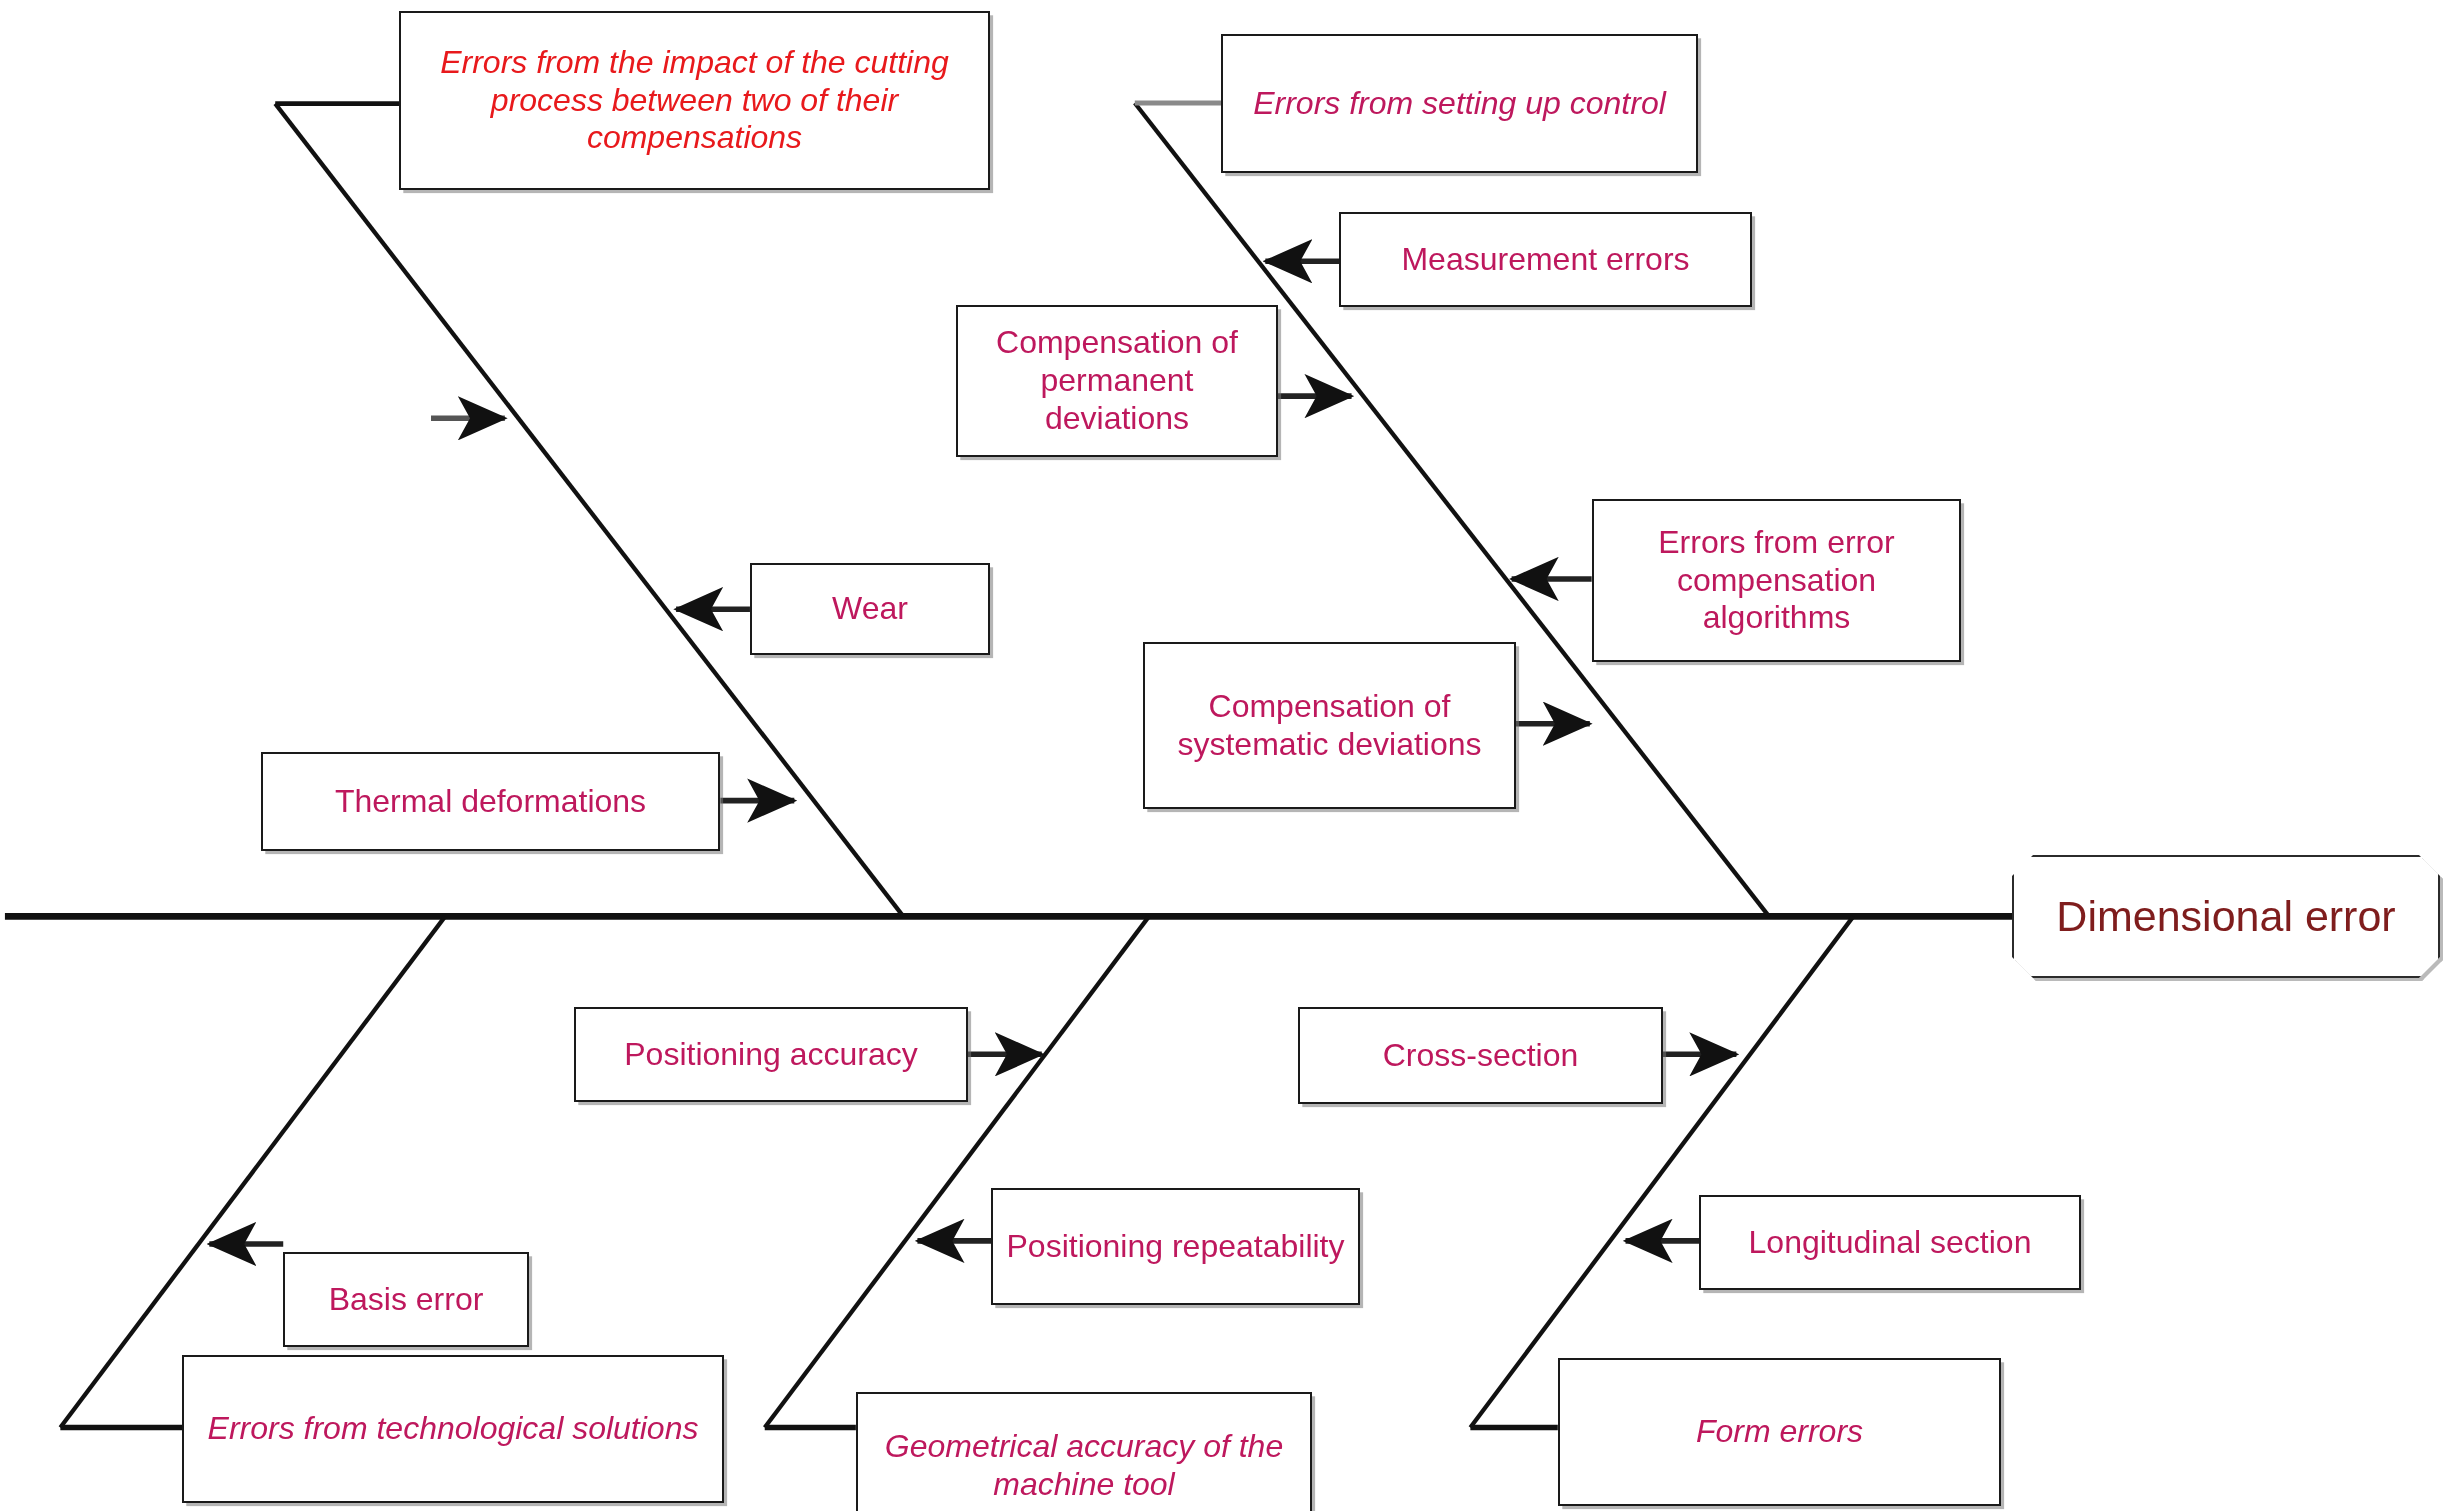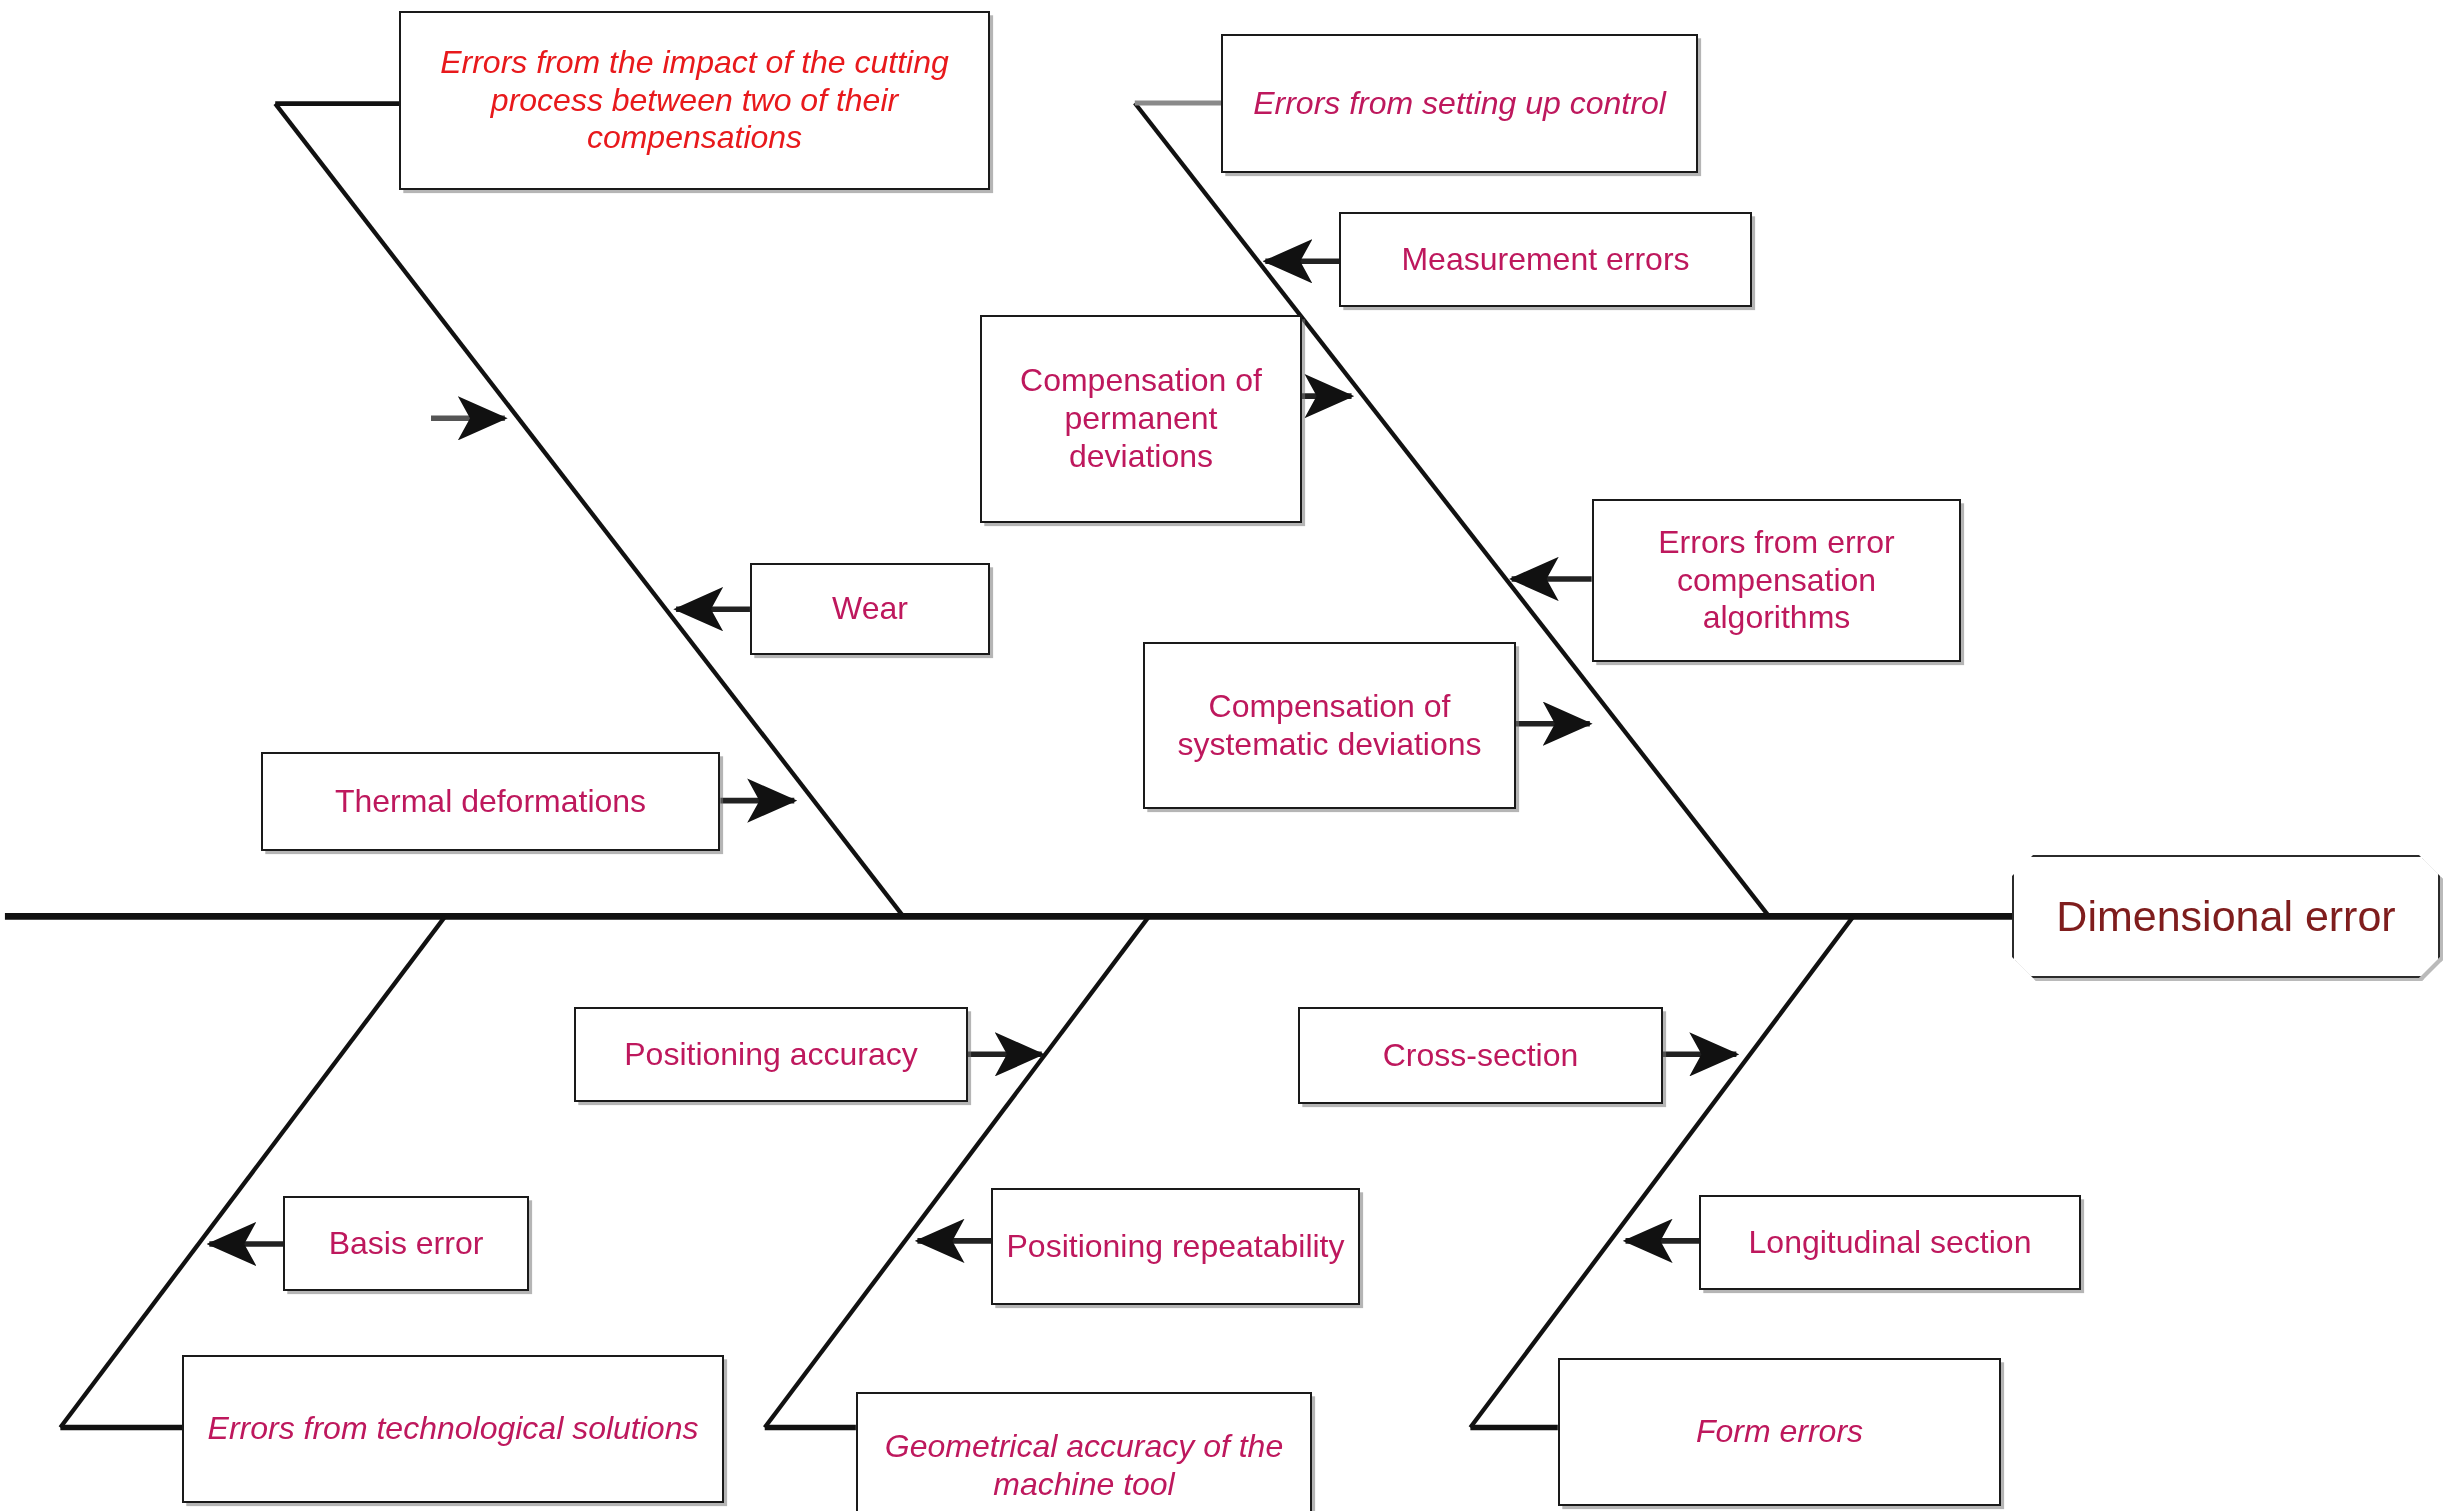--- a/index.html
+++ b/index.html
@@ -108,29 +108,29 @@
 
   <div class="node shadow italic" style="left:1558px;top:1358px;width:443px;height:148px;">Form errors</div>
 
 
   <div class="node shadow" style="left:750px;top:563px;width:240px;height:92px;">Wear</div>
 
   <div class="node shadow" style="left:261px;top:752px;width:459px;height:99px;">Thermal deformations</div>
 
   <div class="node shadow" style="left:1339px;top:212px;width:413px;height:95px;">Measurement errors</div>
 
-  <div class="node shadow" style="left:956px;top:315px;width:322px;height:208px;margin-left:24px;">Compensation of permanent deviations</div>
+  <div class="node shadow" style="left:956px;top:305px;width:322px;height:152px;">Compensation of permanent deviations</div>
 
   <div class="node shadow" style="left:1592px;top:499px;width:369px;height:163px;">Errors from error compensation algorithms</div>
 
   <div class="node shadow" style="left:1143px;top:642px;width:373px;height:167px;">Compensation of systematic deviations</div>
 
   <div class="node shadow" style="left:574px;top:1007px;width:394px;height:95px;">Positioning accuracy</div>
 
-  <div class="node shadow" style="left:283px;top:1196px;width:246px;height:95px;">Basis error</div>
+  <div class="node shadow" style="left:283px;top:1252px;width:246px;height:95px;">Basis error</div>
 
   <div class="node shadow" style="left:991px;top:1188px;width:369px;height:117px;">Positioning repeatability</div>
 
   <div class="node shadow" style="left:1298px;top:1007px;width:365px;height:97px;">Cross-section</div>
 
   <div class="node shadow" style="left:1699px;top:1195px;width:382px;height:95px;">Longitudinal section</div>
 
   <div class="head-wrap" style="left:2012px;top:855px;width:428px;height:123px;">
     <div class="head" style="left:0;top:0;width:428px;height:123px;">Dimensional error</div>
   </div>

